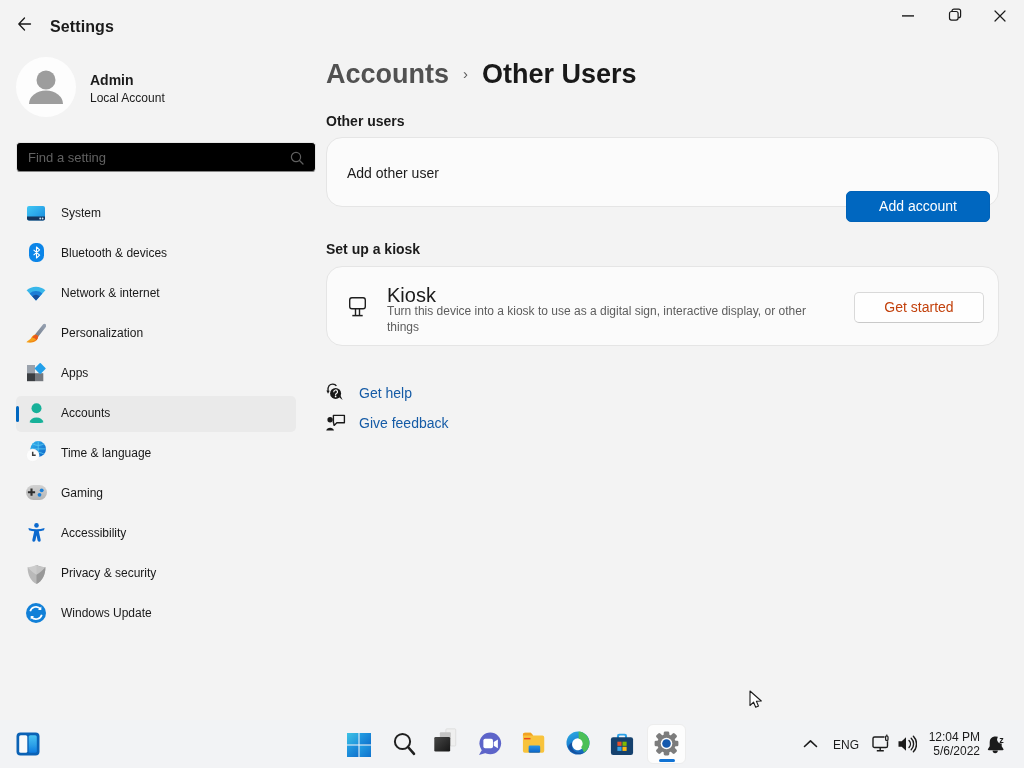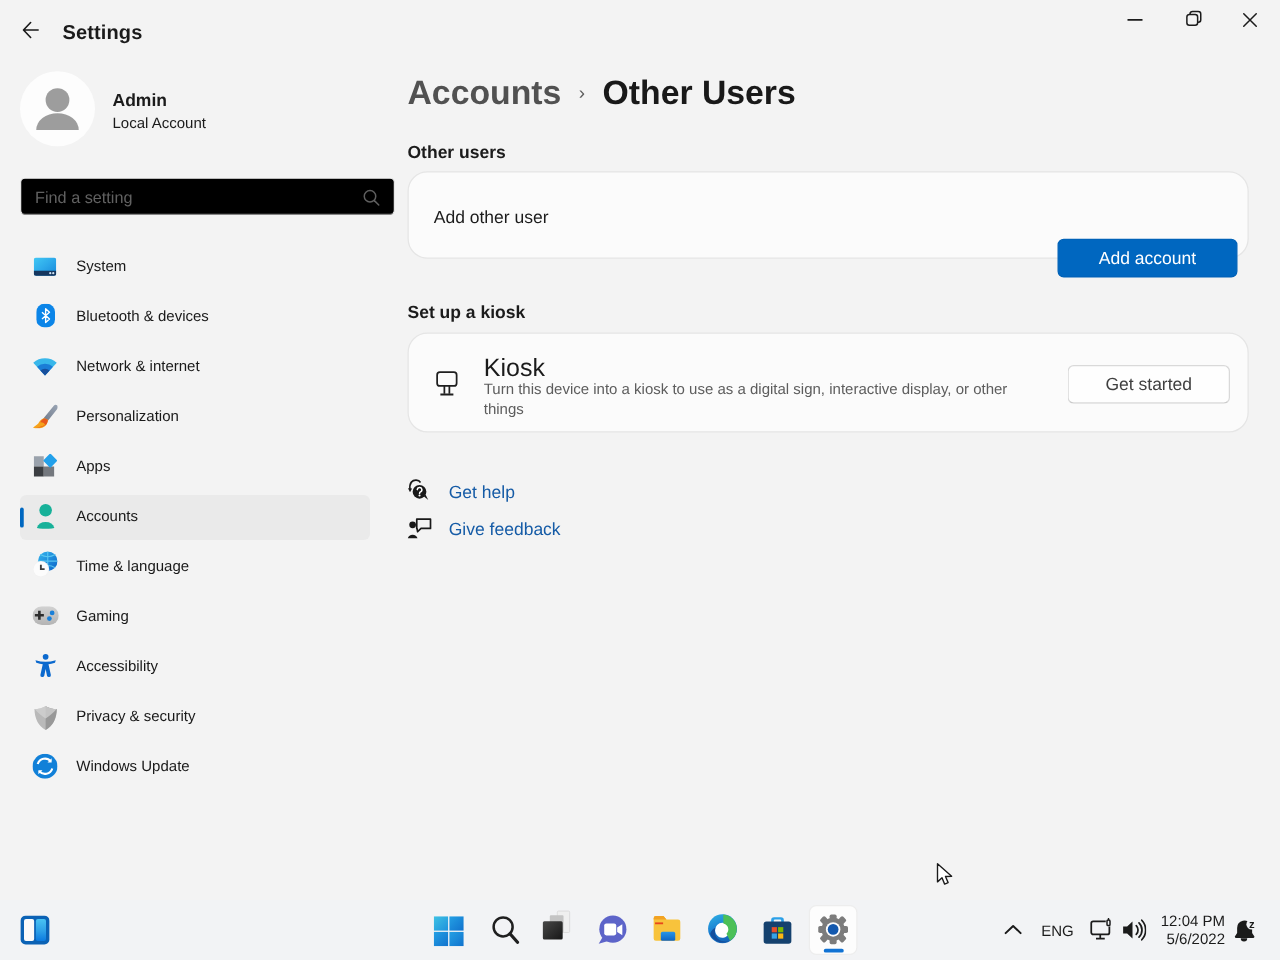--- a/index.html
+++ b/index.html
@@ -23,21 +23,21 @@
 
   
   .crumb { left:326px; top:59px; font-size:27px; font-weight:700; color:#515151; }
   .crumb .sep { font-size:15px; color:#5d5d5d; font-weight:400; padding:0 14px; position:relative; top:-4px; }
   .crumb .cur { color:#191919; }
 
   .sechead { font-size:14px; font-weight:700; color:#1b1b1b; }
   .card { background:#fbfbfb; border:1px solid #e5e5e5; border-radius:16px; }
 
   .btn-accent { position:absolute; left:519px; top:21px; width:144px; height:31px; background:#0067c0; border:1px solid #0062b8; border-radius:5px; color:#ffffff; font-size:14px; text-align:center; line-height:29px;margin-top:32px; }
-  .btn-std { position:absolute; left:527px; top:25px; width:130px; height:31px; background:#fefefe; border:1px solid #d9d9d9; border-bottom-color:#c9c9c9; border-radius:5px; color:#404040; font-size:14px; text-align:center; line-height:29px; }
+  .btn-std { position:absolute; left:527px; top:25px; width:130px; height:31px; background:#fefefe; border:1px solid #d9d9d9; border-bottom-color:#c9c9c9; border-radius:5px; color:#c2410c; font-size:14px; text-align:center; line-height:29px; }
 
   .link { color:#155ba6; font-size:14px; }
 
   
   .taskbar { left:0; top:720px; width:1024px; height:48px; background:#f2f3f5; }
   .tbico { position:absolute; top:732px; width:24px; height:24px; }
   .tray { font-size:12px; color:#1b1b1b; }
 </style>
 </head>
 <body>

